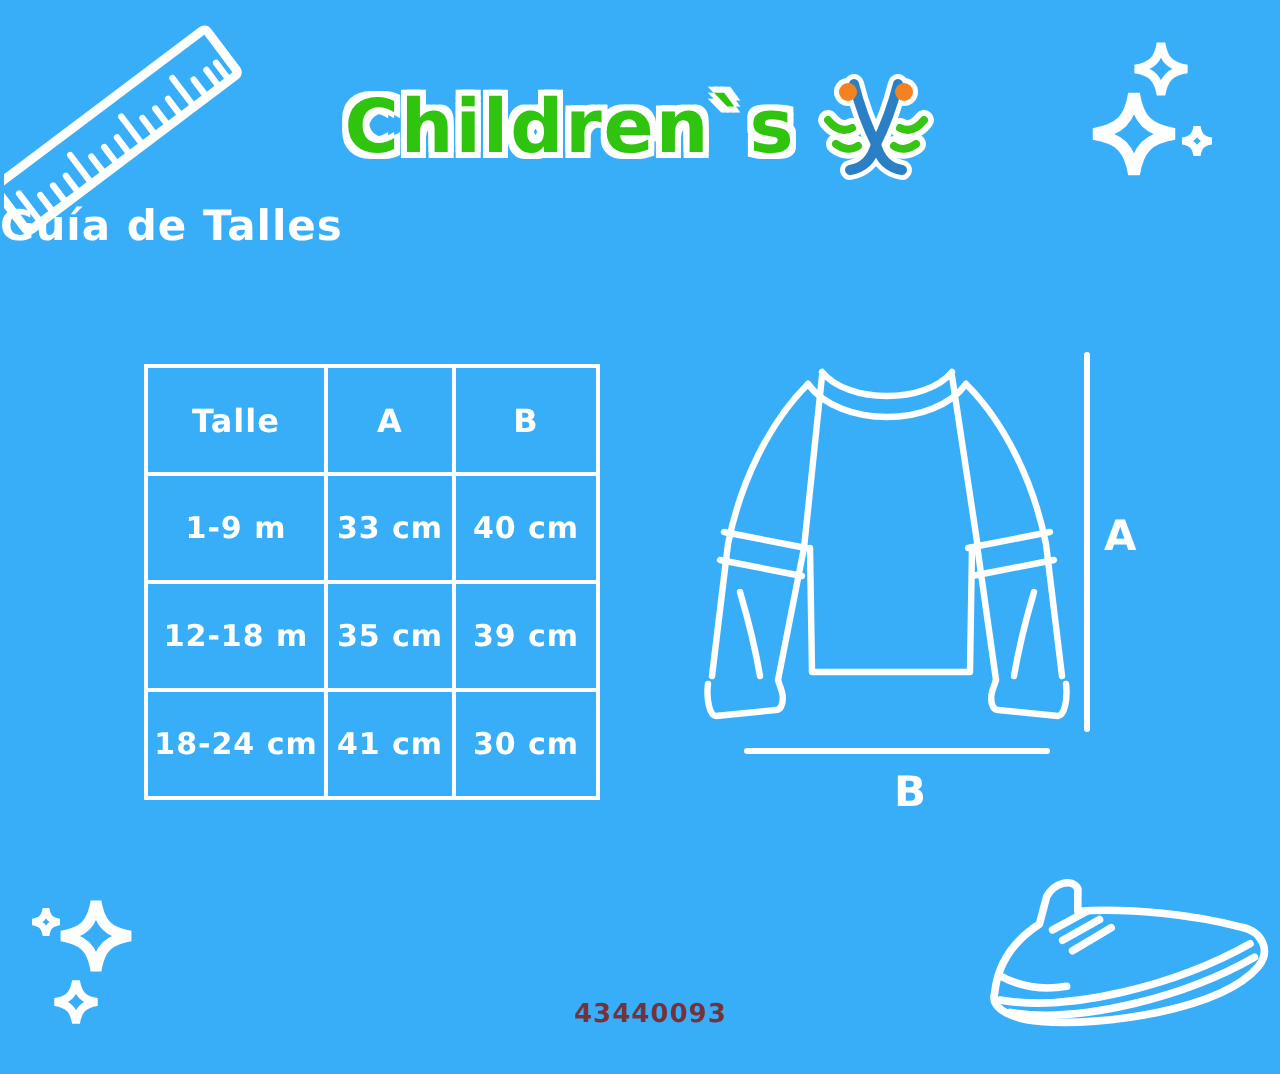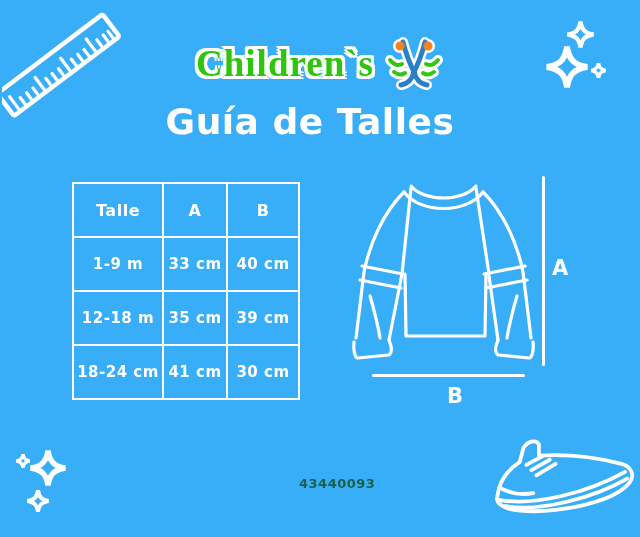--- a/index.html
+++ b/index.html
@@ -2,50 +2,50 @@
 <html><head>
 <meta charset="utf-8">
 <style>
   html,body{margin:0;padding:0;background:#222;}
   .canvas{
     position:relative;width:640px;height:537px;overflow:hidden;
     background:#38aef8;
     font-family:"DejaVu Sans","Liberation Sans",sans-serif;
   }
   
-  .header{position:absolute;top:34px;left:0;width:640px;display:flex;justify-content:center;align-items:center;gap:10px;font-family:Liberation Serif, serif;}
+  .header{position:absolute;top:34px;left:0;width:640px;display:flex;justify-content:center;align-items:center;gap:10px;}
   .brand{
     font-size:37px;font-weight:bold;letter-spacing:1px;color:#2fc40e;
     text-shadow:-3px -3px 0 #fff,3px -3px 0 #fff,-3px 3px 0 #fff,3px 3px 0 #fff,
                 -3px 0 0 #fff,3px 0 0 #fff,0 -3px 0 #fff,0 3px 0 #fff;
   }
   .page-title{
-    position:absolute;top:101px;left:0;width:620px;text-align:center;
-    font-size:36px;font-weight:bold;color:#ffffff;letter-spacing:0.5px;
+    position:absolute;top:101px;left:0;width:620px;
+    font-size:21px;font-weight:bold;color:#ffffff;letter-spacing:0.5px;
   }
   
   table.size{
     position:absolute;left:72px;top:182px;border-collapse:collapse;table-layout:fixed;
   }
   table.size th,table.size td{
     border:2.5px solid #ffffff;color:#ffffff;font-weight:bold;text-align:center;
     vertical-align:middle;height:50px;padding:1px;font-size:15px;letter-spacing:0.5px;
   }
   table.size th{font-size:16px;}
   
   .vline{position:absolute;left:542px;top:176px;width:3px;height:190px;background:#fff;border-radius:2px;}
   .hline{position:absolute;left:372px;top:374px;width:153px;height:3px;background:#fff;border-radius:2px;}
   .dim-label{position:absolute;color:#fff;font-weight:bold;font-size:21px;}
   .dim-a{left:552px;top:256px;}
   .dim-b{left:447px;top:384px;}
   
   .abs{position:absolute;}
   .footer-code{
-    position:absolute;left:287px;top:476px;font-size:13px;font-weight:bold;
-    color:#14532d;opacity:0.85;letter-spacing:0.5px;margin-left:12px;
+    position:absolute;left:287px;top:500px;font-size:13px;font-weight:bold;
+    color:#7f1d1d;opacity:0.85;letter-spacing:0.5px;
   }
   svg{display:block;}
 </style>
 </head>
 <body>
 
 <div class="canvas">
 
   <svg class="abs" style="left:2px;top:12px;" width="142" height="110" viewBox="0 0 142 110">
     <g transform="translate(12,104) rotate(-37)" fill="none" stroke="#ffffff" stroke-linecap="round">

